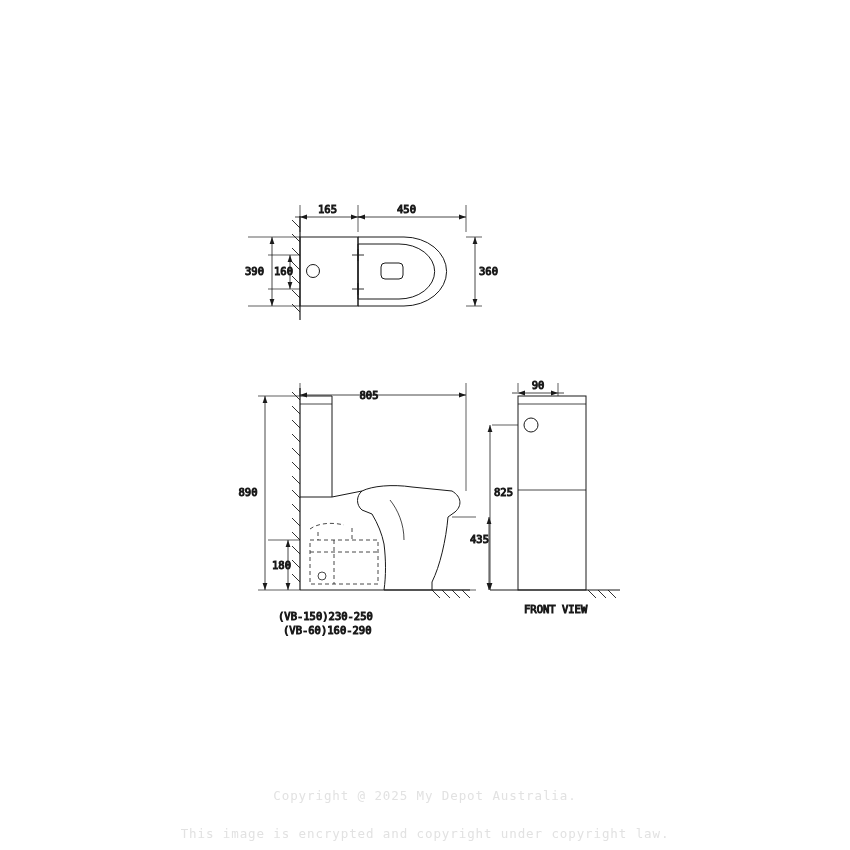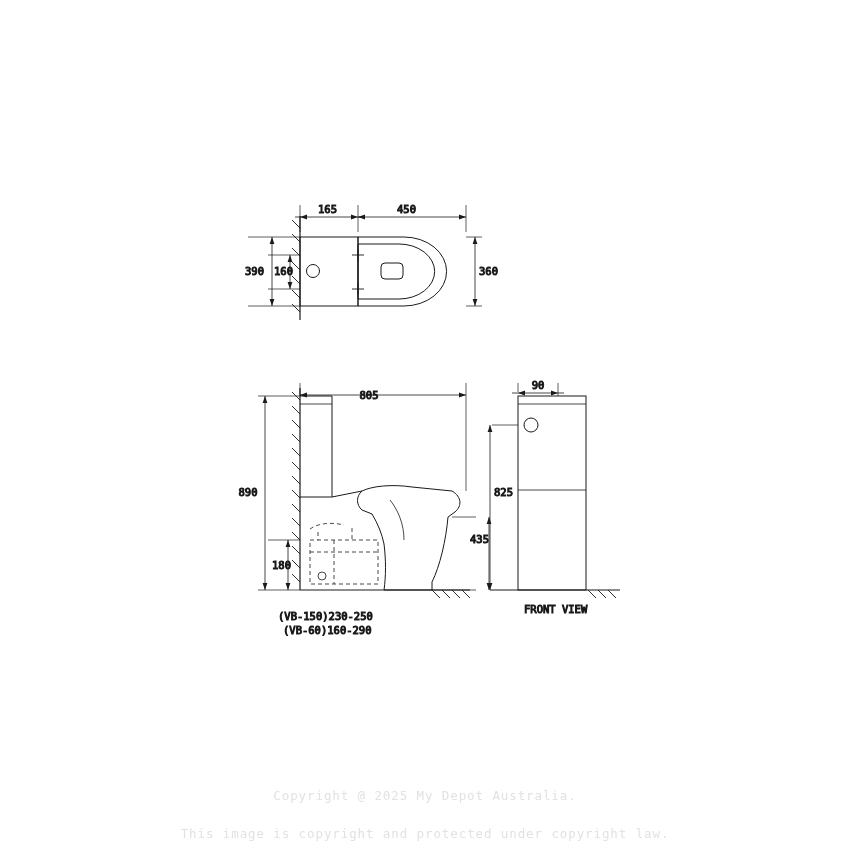--- a/index.html
+++ b/index.html
@@ -250,13 +250,13 @@
       <path d="M490,590 l-2.4,-7 h4.8 z" fill="#1a1a1a" stroke="none"></path>
       <text x="494" y="496" font-size="10.5">825</text>
     </g>
 
     <text x="524" y="613" font-size="10.5">FRONT VIEW</text>
   </g>
 
 </svg>
 
 <div class="copyright" id="cr1">Copyright @ 2025 My Depot Australia.</div>
-<div class="copyright" id="cr2">This image is copyright and protected under copyright law.</div>
+<div class="copyright" id="cr2">This image is encrypted and copyright under copyright law.</div>
 
 </body></html>

